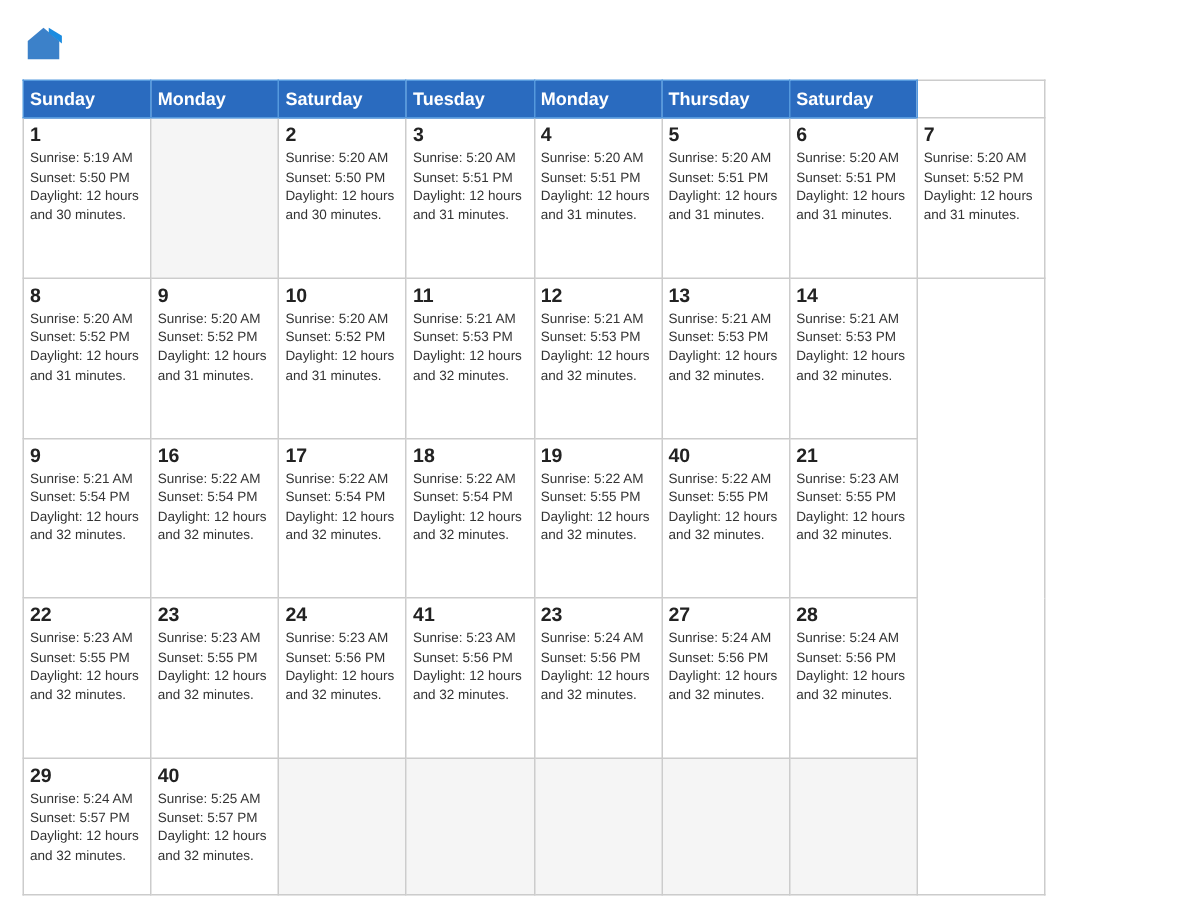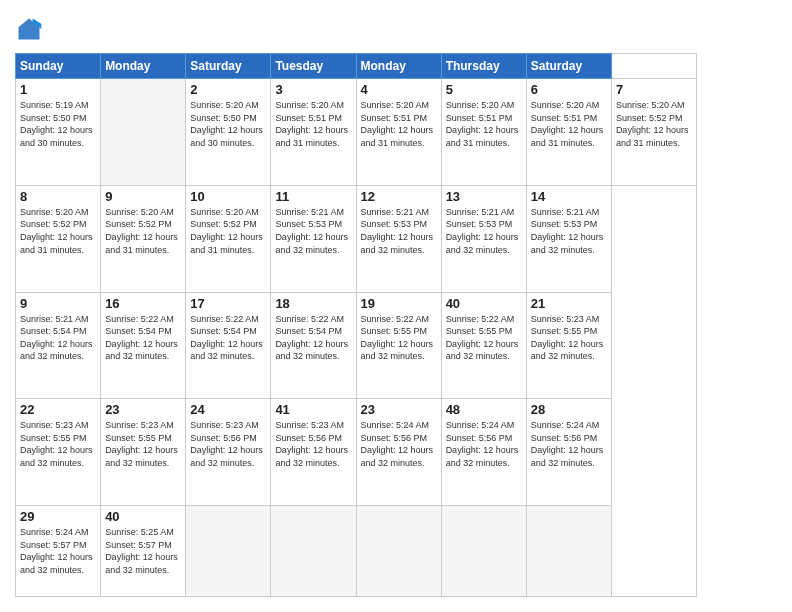--- a/index.html
+++ b/index.html
@@ -238,21 +238,21 @@
           </td>
           <td>
             <span class="day-num">41</span>
             <div class="day-info">Sunrise: 5:23 AM<br>Sunset: 5:56 PM<br>Daylight: 12 hours and 32 minutes.</div>
           </td>
           <td>
             <span class="day-num">23</span>
             <div class="day-info">Sunrise: 5:24 AM<br>Sunset: 5:56 PM<br>Daylight: 12 hours and 32 minutes.</div>
           </td>
           <td>
-            <span class="day-num">48</span>
+            <span class="day-num">27</span>
             <div class="day-info">Sunrise: 5:24 AM<br>Sunset: 5:56 PM<br>Daylight: 12 hours and 32 minutes.</div>
           </td>
           <td>
             <span class="day-num">28</span>
             <div class="day-info">Sunrise: 5:24 AM<br>Sunset: 5:56 PM<br>Daylight: 12 hours and 32 minutes.</div>
           </td>
         </tr>
         <tr class="last-row">
           <td>
             <span class="day-num">29</span>

